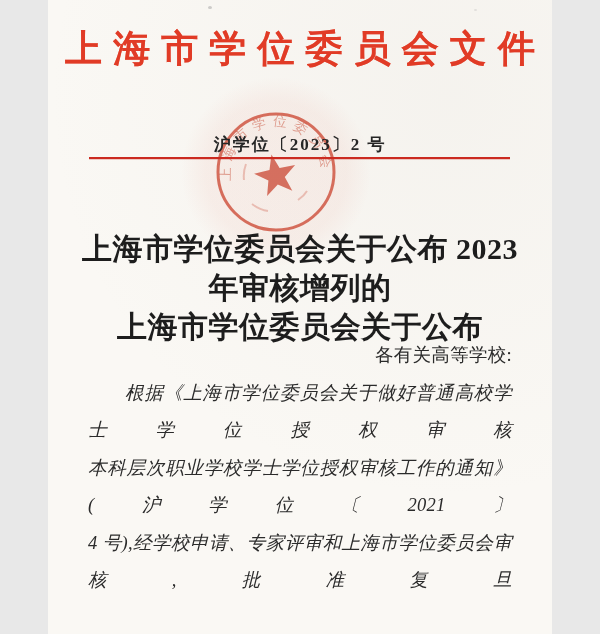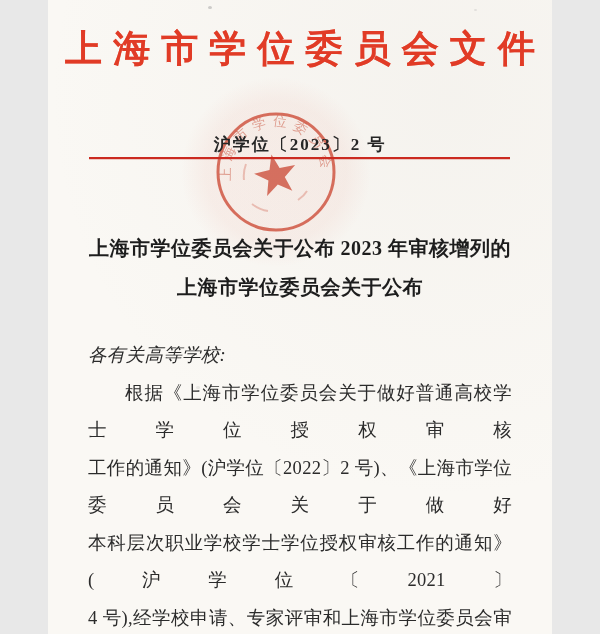--- a/index.html
+++ b/index.html
@@ -46,43 +46,43 @@
   .seal {
     position: absolute; top: 108px; left: 164px;
     width: 128px; height: 128px;
     z-index: 1;
     filter: blur(0.5px);
     opacity: 0.93;
   }
   .doc-title {
     position: absolute; top: 229px; left: 30px; right: 30px;
     text-align: center;
-    font-size: 20px; font-weight: 700;
+    font-size: 30px; font-weight: 700;
     line-height: 39px;
     letter-spacing: 0.5px;
     color: #1d1d1d;
     z-index: 3;
   }
   .body-text {
     position: absolute; top: 337px; left: 40px; right: 40px;
     font-size: 18.5px;
     line-height: 37.5px;
     color: #2b2b2b;
     z-index: 3;
   }
   .body-line {
     text-align: justify;
     text-align-last: justify;
     letter-spacing: 0.3px;
+    font-style: italic;
   }
   .body-line.first { text-indent: 2em; }
   .salutation {
-    text-align: left;
+    text-align: right;
     letter-spacing: 0.3px;
-    font-style: italic;
   }
   .speck {
     position: absolute;
     background: rgba(150,150,150,0.45);
     border-radius: 50%;
     z-index: 0;
   }
   .speck.s1 { top: 6px; left: 160px; width: 4px; height: 3px; }
   .speck.s2 { top: 9px; left: 426px; width: 3px; height: 2px; opacity: .5; }
   .speck.s3 { top: 386px; left: 148px; width: 4px; height: 3px; opacity: .4; }
@@ -113,19 +113,18 @@
   <div class="red-rule"></div>
 
   <div class="doc-title">
     <div>上海市学位委员会关于公布 2023 年审核增列的</div>
     <div>上海市学位委员会关于公布</div>
   </div>
 
   <div class="body-text">
     <div class="salutation">各有关高等学校:</div>
     <div class="body-line first">根据《上海市学位委员会关于做好普通高校学士学位授权审核</div>
-    <div class="body-line">工作的通知》(沪学位〔2022〕2 号)、《上海市学位委员会关于做好</div>
     <div class="body-line">本科层次职业学校学士学位授权审核工作的通知》(沪学位〔2021〕</div>
     <div class="body-line">4 号),经学校申请、专家评审和上海市学位委员会审核,批准复旦</div>
 
   </div>
 
 </div>
 
 </body></html>

